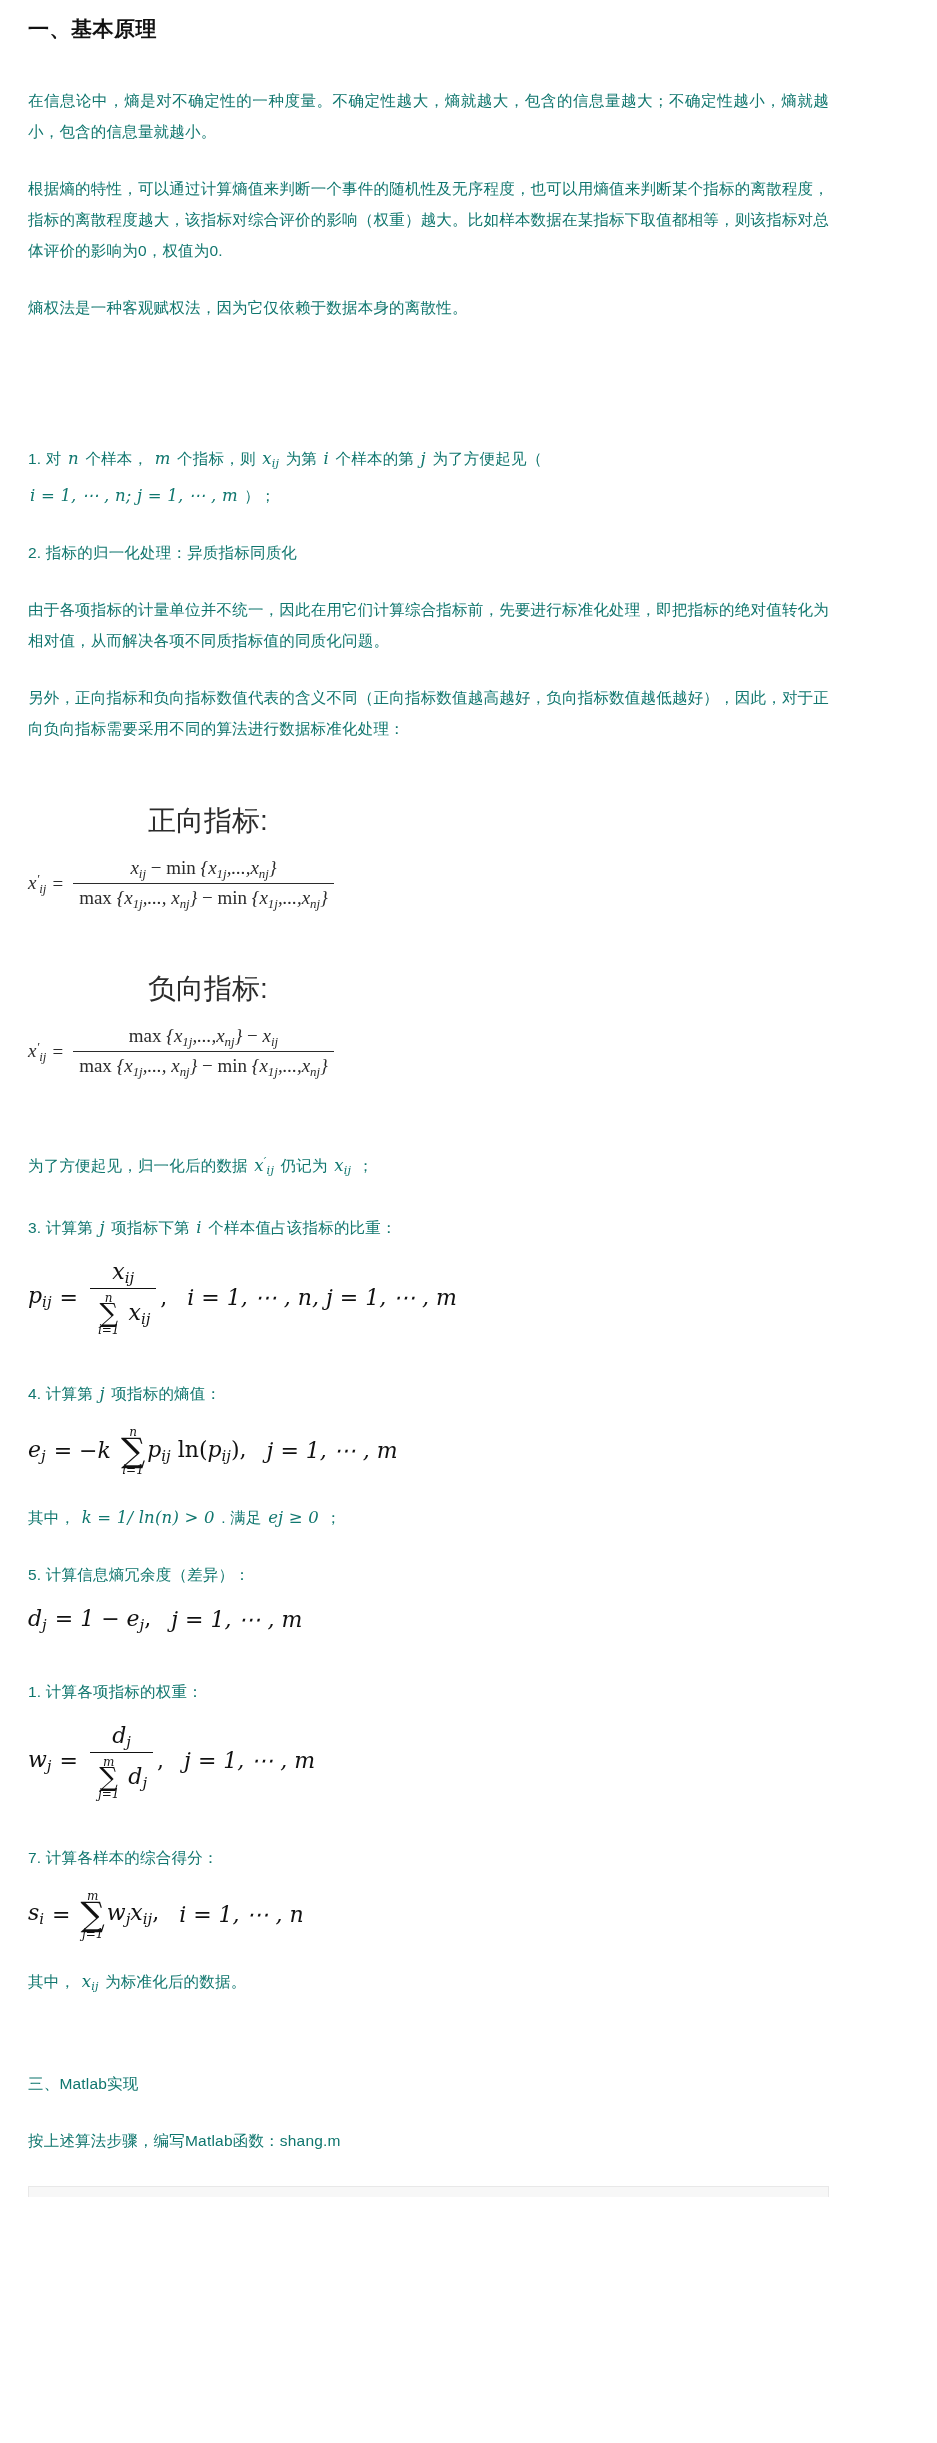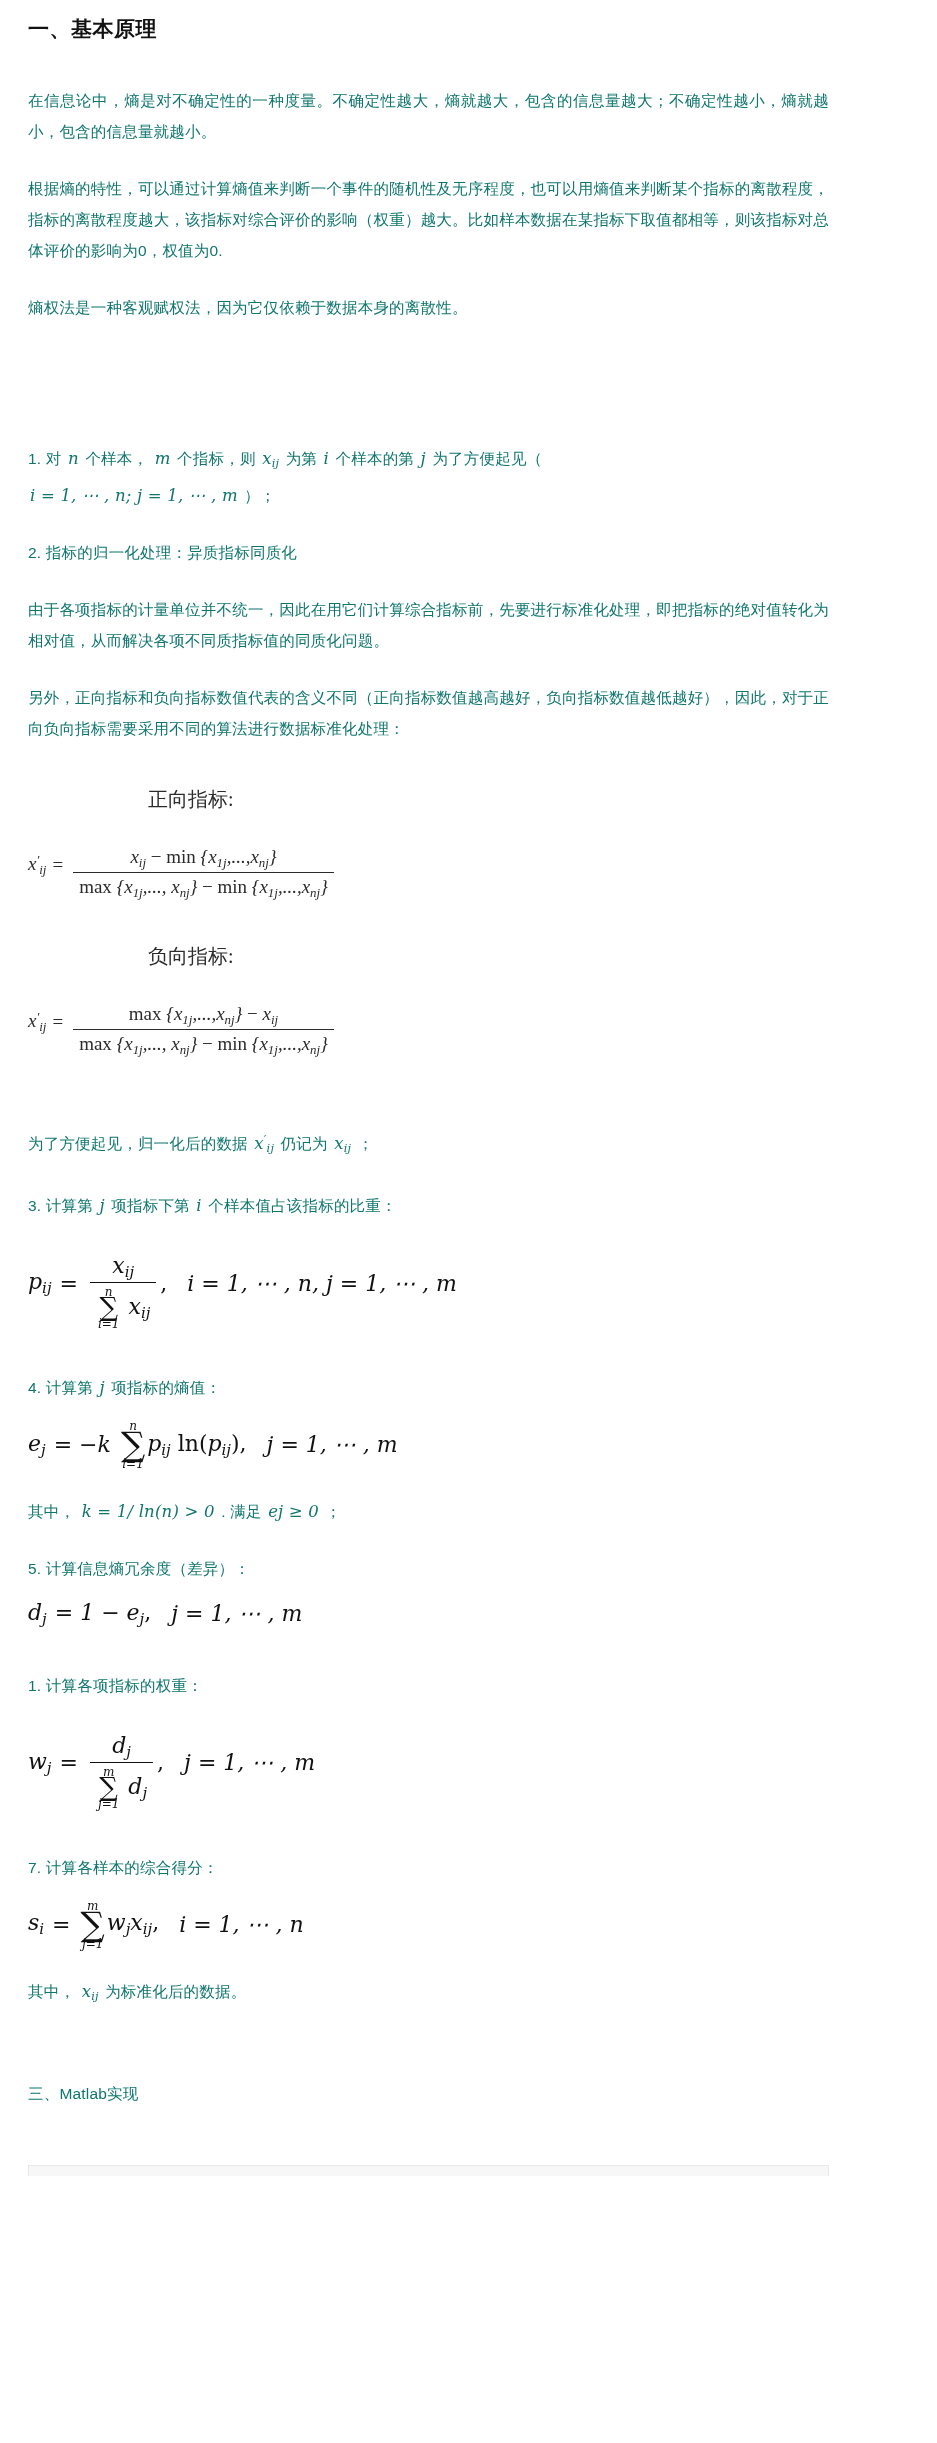--- a/index.html
+++ b/index.html
@@ -69,21 +69,21 @@
     flex-wrap: nowrap;
   }
   .dmath .up { font-style: normal; }
   .frac {
     display: inline-flex;
     flex-direction: column;
     align-items: center;
     vertical-align: middle;
     margin: 0 4px;
   }
-  .frac .num { padding: 0 6px 2px 6px; margin-top: 16px; }
+  .frac .num { padding: 0 6px 2px 6px; }
   .frac .den { padding: 3px 6px 0 6px; border-top: 1.4px solid #111; }
   .bigsum {
     display: inline-flex;
     flex-direction: column;
     align-items: center;
     font-style: normal;
     margin: 0 2px;
     vertical-align: middle;
   }
   .bigsum .lim { font-size: 12px; font-style: italic; line-height: 1; }
@@ -101,24 +101,25 @@
   }
   .eqimg .inner {
     display: flex;
     align-items: center;
     font-size: 19px;
     font-style: italic;
   }
   .eqimg .up { font-style: normal; }
   .eqimg .frac .den { border-top: 1.2px solid #2b2b2b; }
   .lbl-cn {
-    font-family: Liberation Serif, serif;
-    font-size: 20px;
+    font-family: Liberation Sans, sans-serif;
+    font-size: 28px;
     color: #2b2b2b;
     padding-left: 120px;
+    margin-top: 16px;
   }
   .bar-wrap { padding-top: 30px; }
   .codebar {
     height: 10px;
     background: #f7f7f7;
     border: 1px solid #e8e8e8;
     border-bottom: none;
   }
 </style>
 </head>
@@ -334,18 +335,19 @@
     <span class="m">x<sub>ij</sub></span>
     <span>为标准化后的数据。</span>
   </p>
 
   <div class="gap-xl"></div>
 
   <p class="para">三、Matlab实现</p>
 
   <div class="gap-m"></div>
 
+  <p class="para">按上述算法步骤，编写Matlab函数：shang.m</p>
 
   <div class="bar-wrap">
     <div class="codebar"></div>
   </div>
 
 </div>
 
 </body></html>

